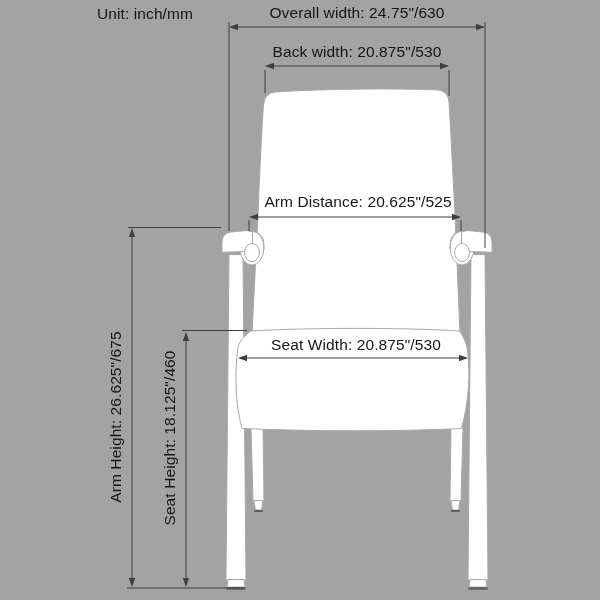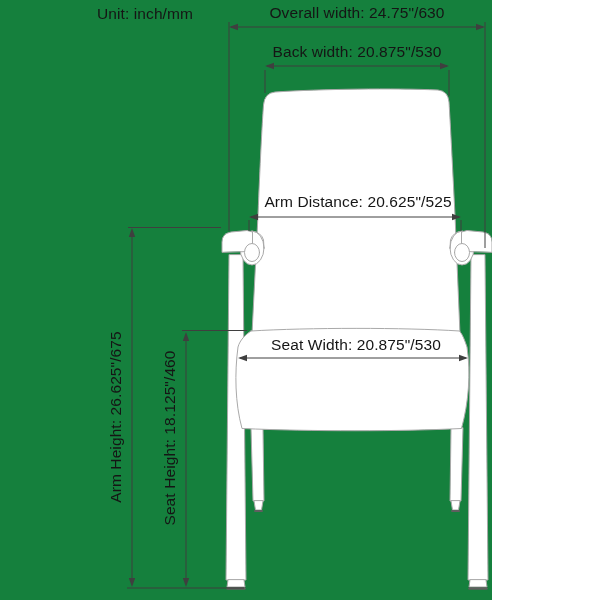--- a/index.html
+++ b/index.html
@@ -1,20 +1,20 @@
 <!DOCTYPE html>
 <html><head>
 <meta charset="utf-8">
 <style>
   html, body { margin: 0; padding: 0; background: #ffffff; }
   .canvas {
     position: relative;
-    width: 492px;
+    width: 600px;
     height: 600px;
-    background: #15803d;
+    background: #a3a3a3;
     overflow: hidden;
   }
   svg { display: block; }
   text {
     font-family: "Liberation Sans", "DejaVu Sans", sans-serif;
     font-size: 15.5px;
     letter-spacing: 0.1px;
   }
 </style>
 </head>

